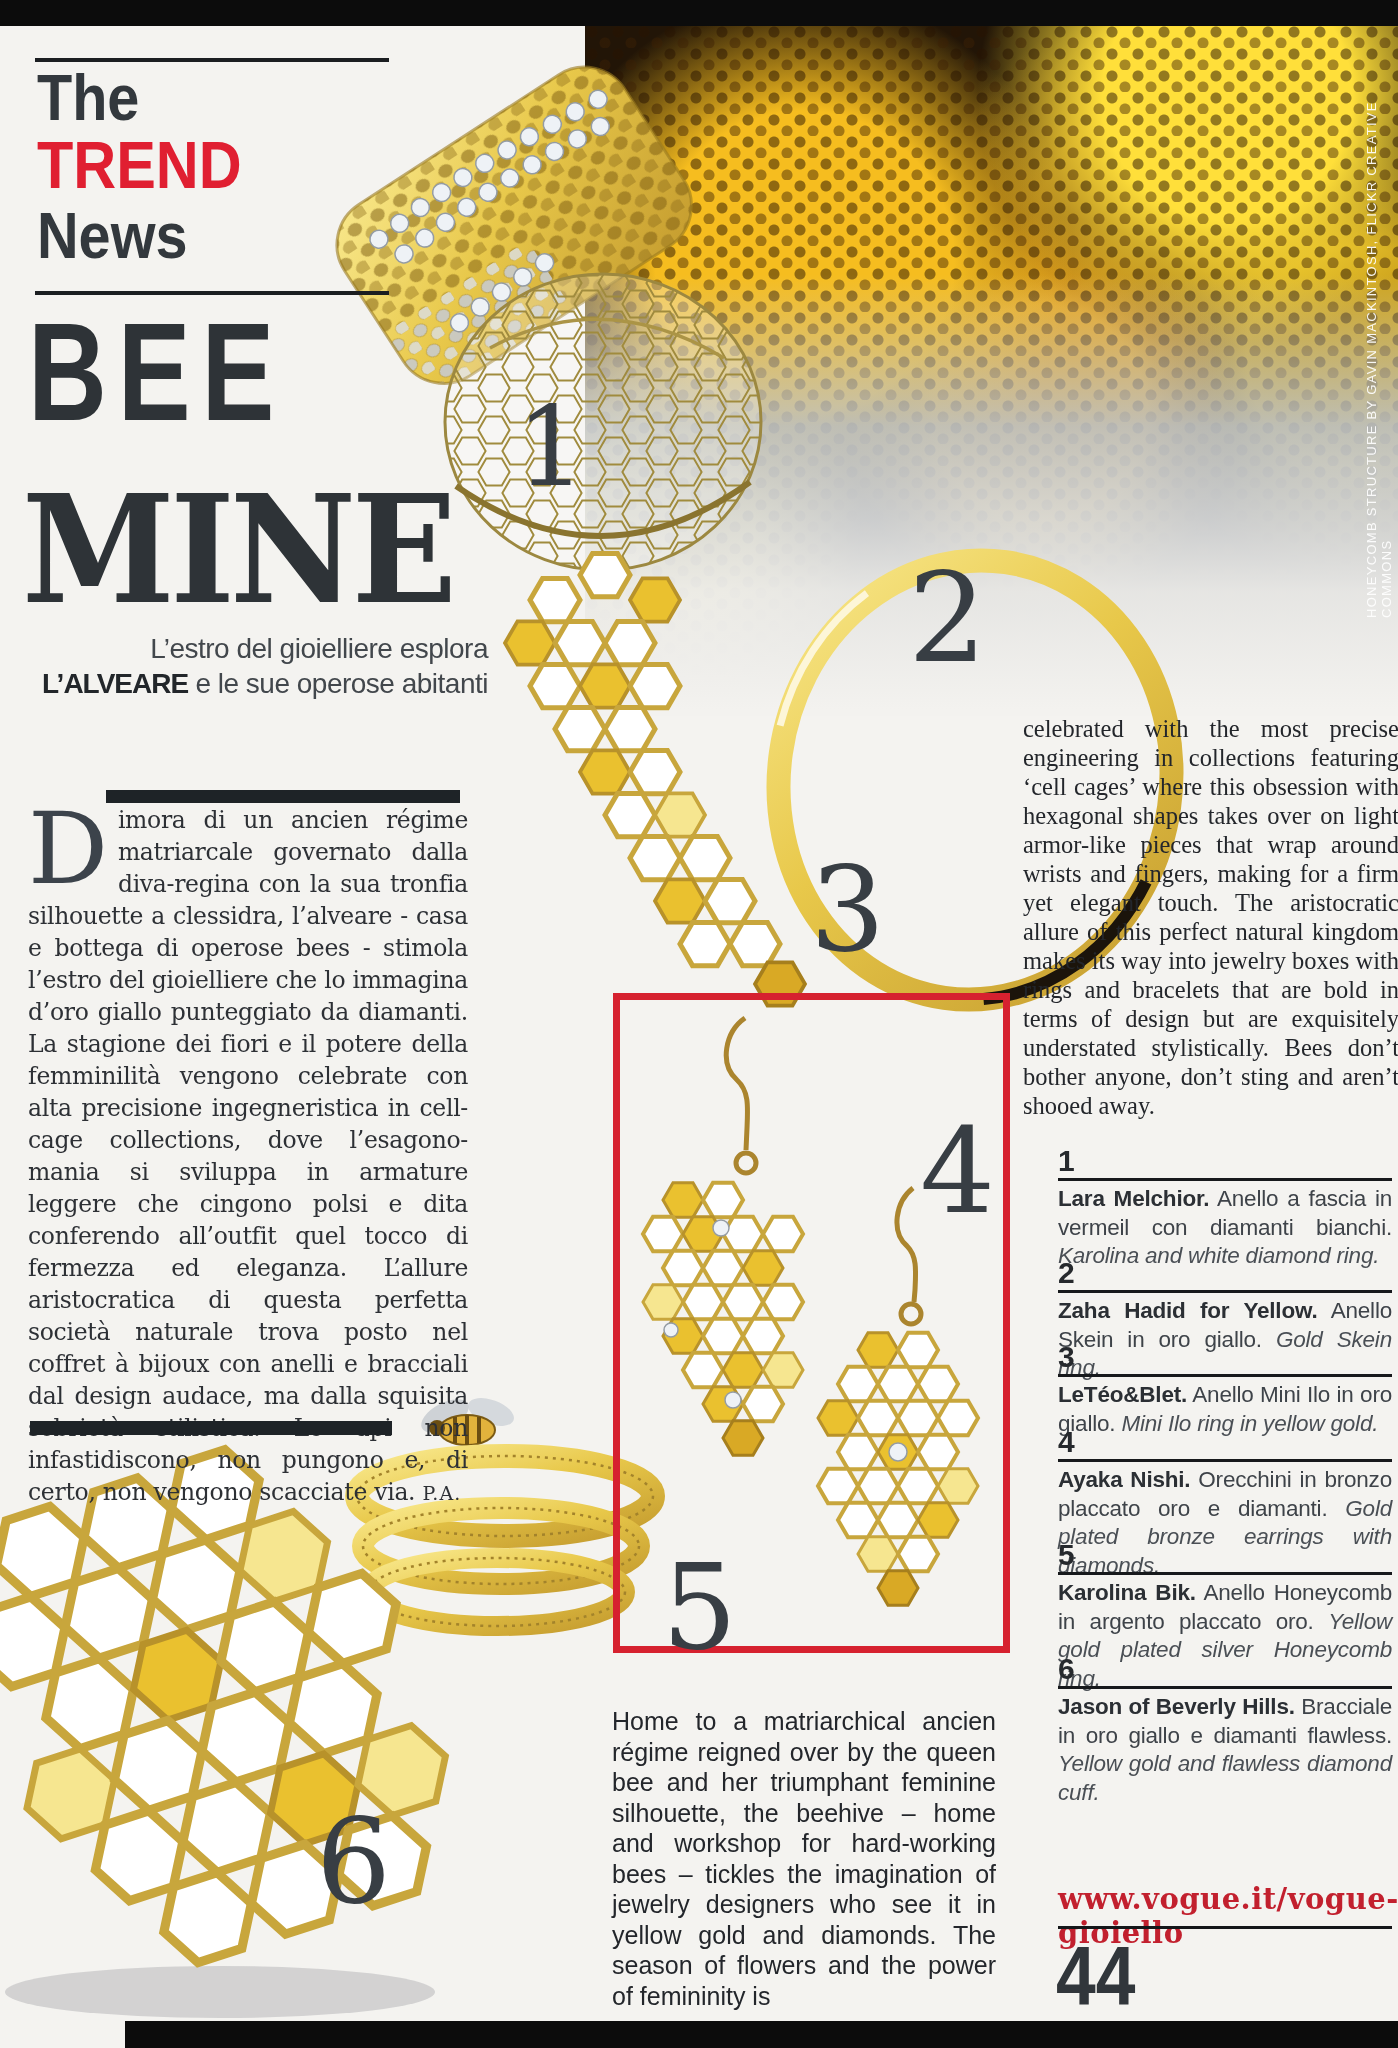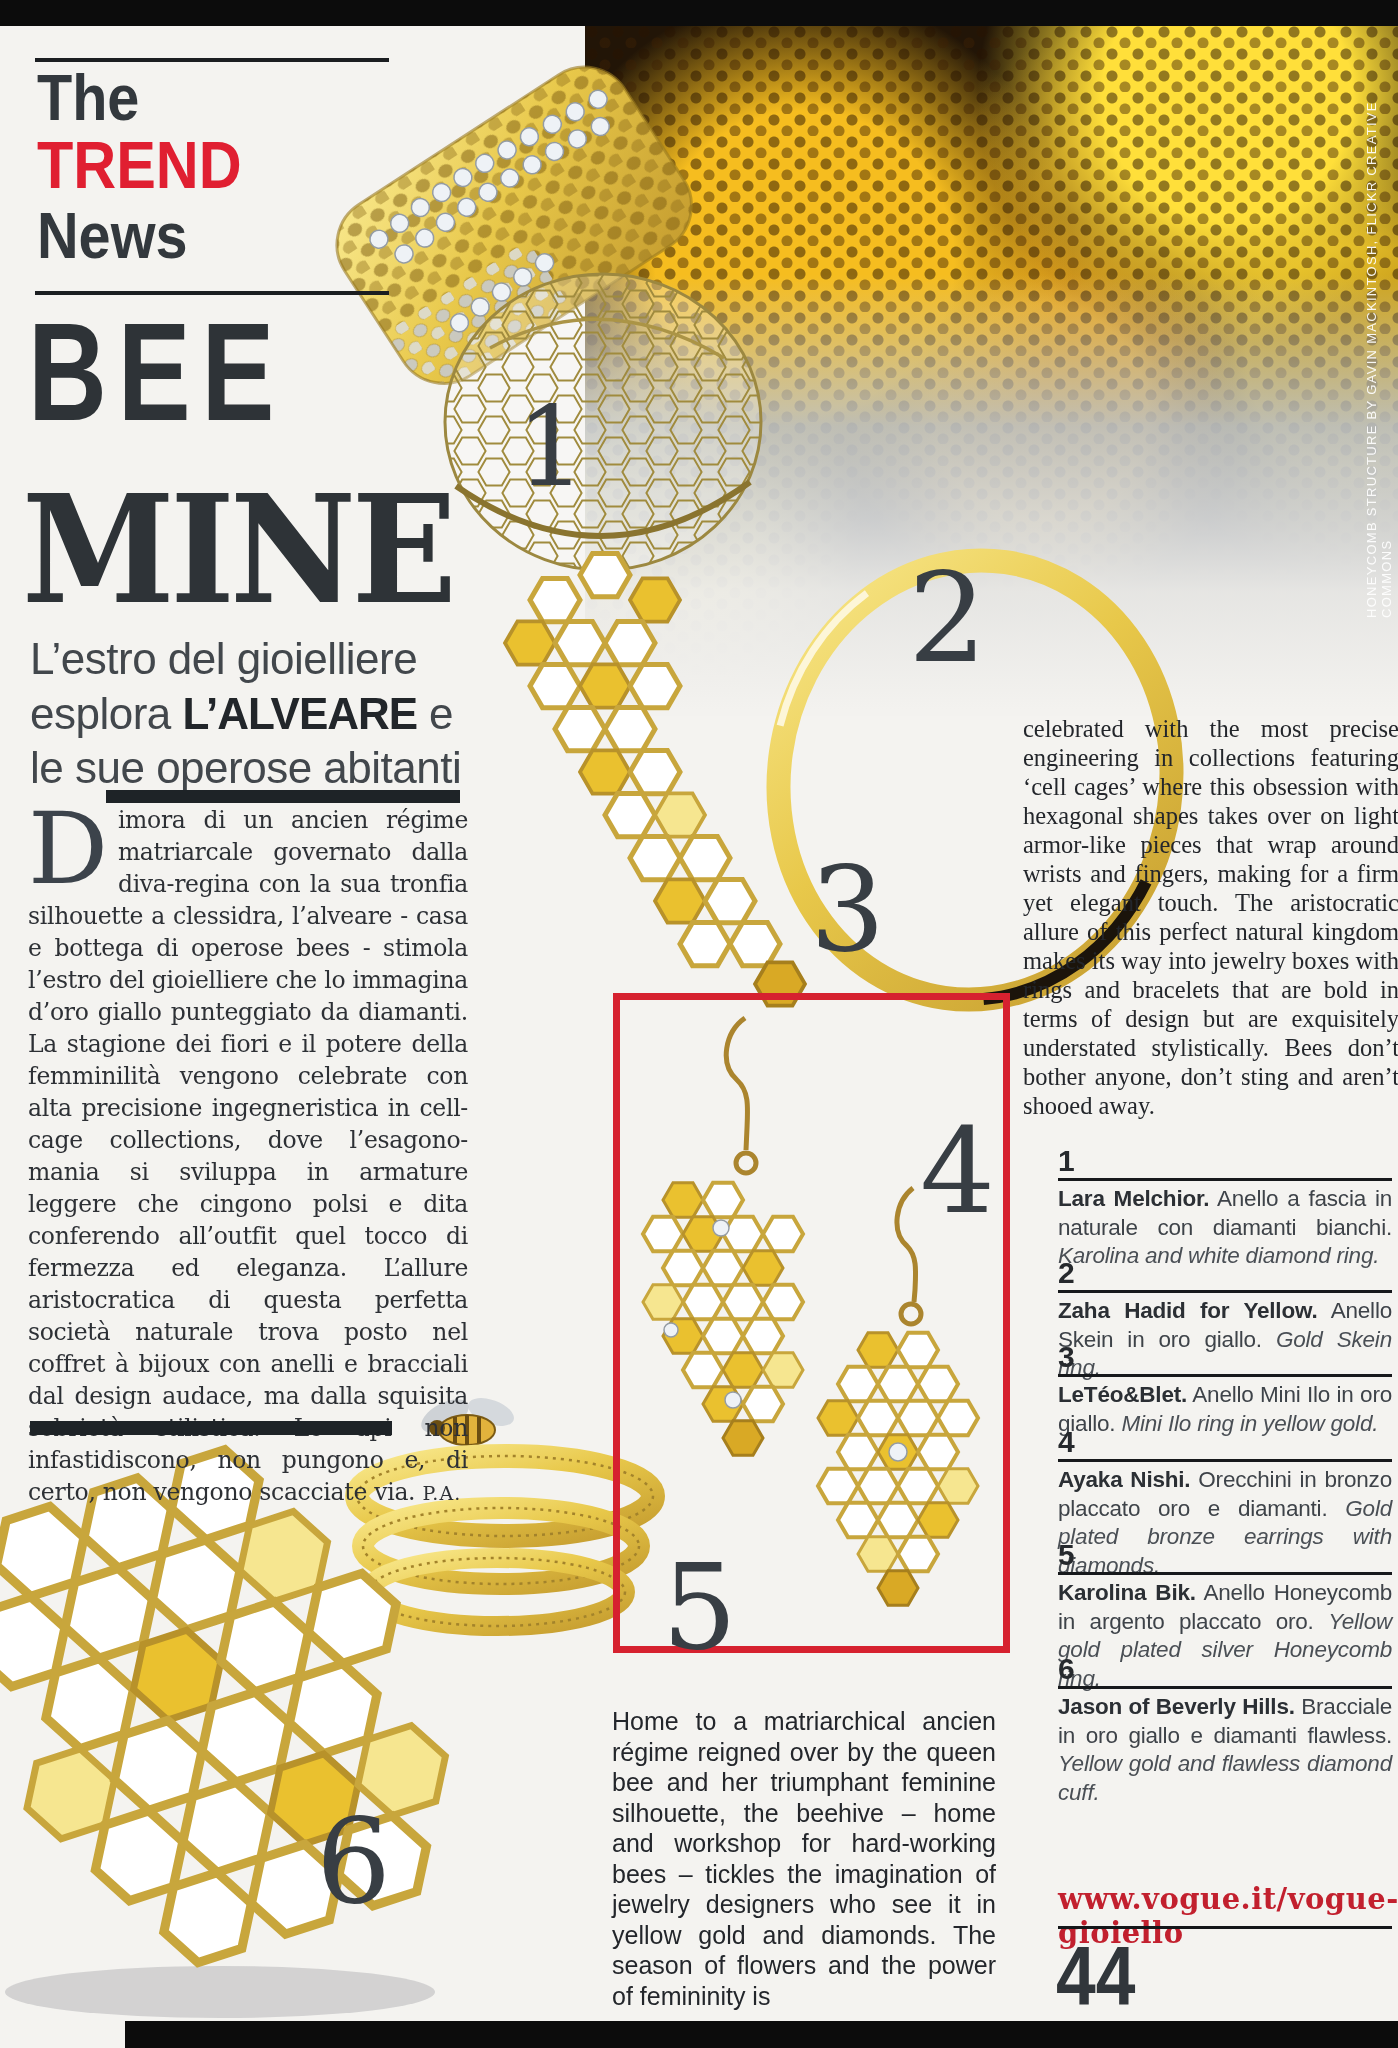--- a/index.html
+++ b/index.html
@@ -36,22 +36,22 @@
   
   .rule{background:#1b1e21;z-index:5;}
   .mast-word{z-index:5;font-weight:700;transform:scaleX(.9);transform-origin:left top;line-height:1;}
   .mast-the{left:37px;top:66px;font-size:64px;color:#33383d;}
   .mast-trend{left:37px;top:132px;font-size:66px;color:#e01f31;}
   .mast-news{left:37px;top:204px;font-size:64px;color:#33383d;}
   .title-bee{left:28px;top:302px;font-size:140px;font-weight:700;color:#2e3337;z-index:5;
     letter-spacing:14px;transform:scaleX(.78);transform-origin:left top;line-height:1;}
   .title-mine{left:22px;top:474px;font-size:150px;font-weight:700;color:#2e3337;z-index:5;
     font-family:"DejaVu Serif",serif;letter-spacing:-5px;line-height:1;transform:scaleX(.92);transform-origin:left top;}
-  .subtitle{left:30px;top:632px;width:458px;z-index:5;font-size:44px;line-height:1.24;
-    color:#42474c;letter-spacing:-.5px;}
+  .subtitle{left:30px;top:632px;width:458px;z-index:5;font-size:28px;line-height:1.24;
+    color:#42474c;letter-spacing:-.5px;text-align:right;}
   .subtitle b{color:#22262a;letter-spacing:-1px;}
 
   
   .it-bar-top{left:106px;top:790px;width:354px;height:13px;background:#1e2327;z-index:5;}
   .it-bar-bottom{left:30px;top:1421px;width:362px;height:14px;background:#1e2327;z-index:5;}
   .article-it{left:28px;top:804px;width:440px;z-index:5;font-family:"DejaVu Serif",serif;
     font-size:23.5px;line-height:32px;text-align:justify;color:#2d3035;letter-spacing:-.3px;}
   .dropcap{float:left;font-size:100px;line-height:78px;padding:6px 10px 0 0;color:#3c434b;
     font-family:"DejaVu Serif",serif;}
   .byline{font-size:19px;letter-spacing:1px;}
@@ -344,21 +344,21 @@
 
   <div class="abs numeral n1">1</div>
   <div class="abs numeral n2">2</div>
   <div class="abs numeral n3">3</div>
   <div class="abs numeral n4">4</div>
   <div class="abs numeral n5">5</div>
   <div class="abs numeral n6">6</div>
 
   <div class="abs product" style="top:1146px;">
     <div class="prod-head"><span class="prod-num">1</span></div>
-    <div class="prod-body"><b>Lara Melchior.</b><span> Anello a fascia in naturale con diamanti bianchi. </span><i>Karolina and white diamond ring.</i></div>
+    <div class="prod-body"><b>Lara Melchior.</b><span> Anello a fascia in vermeil con diamanti bianchi. </span><i>Karolina and white diamond ring.</i></div>
   </div>
   <div class="abs product" style="top:1258px;">
     <div class="prod-head"><span class="prod-num">2</span></div>
     <div class="prod-body"><b>Zaha Hadid for Yellow.</b><span> Anello Skein in oro giallo. </span><i>Gold Skein ring.</i></div>
   </div>
   <div class="abs product" style="top:1342px;">
     <div class="prod-head"><span class="prod-num">3</span></div>
     <div class="prod-body"><b>LeTéo&amp;Blet.</b><span> Anello Mini Ilo in oro giallo. </span><i>Mini Ilo ring in yellow gold.</i></div>
   </div>
   <div class="abs product" style="top:1427px;">

